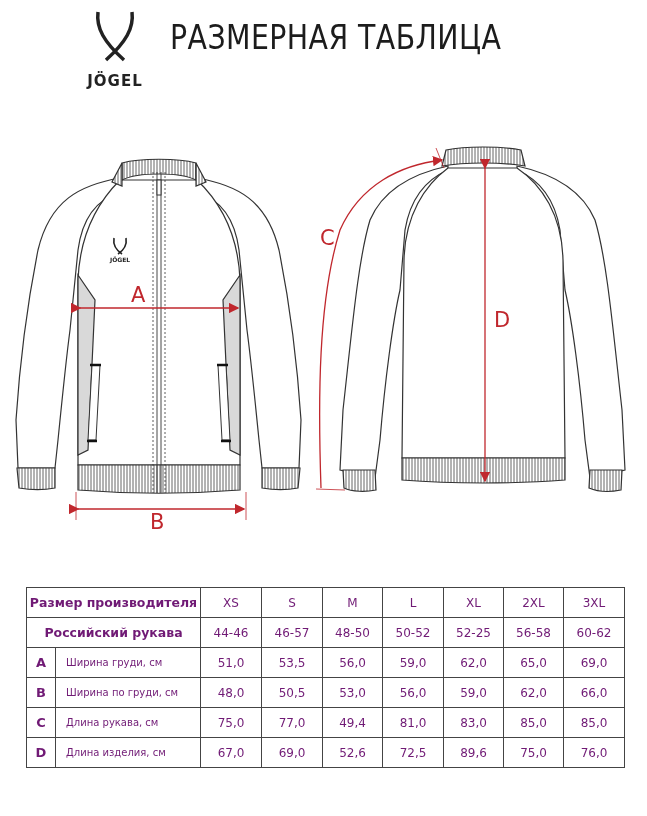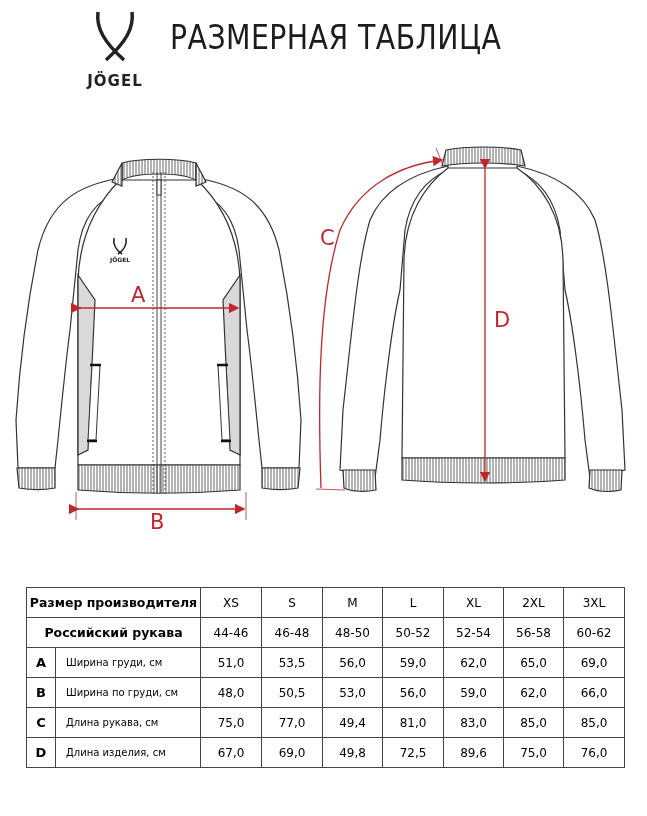--- a/index.html
+++ b/index.html
@@ -4,21 +4,21 @@
 <style>
   html, body { margin: 0; padding: 0; background: #ffffff; }
   body { width: 647px; height: 816px; position: relative; overflow: hidden; font-family: "DejaVu Sans", sans-serif; color: #222; }
   .header { position: absolute; left: 0; top: 0; width: 647px; height: 100px; }
   .logo { position: absolute; left: 74px; top: 10px; width: 82px; height: 80px; }
   .logo svg { position: absolute; left: 20px; top: 0; }
   .logo-word { position: absolute; left: 0; top: 62px; width: 82px; text-align: center; font-family: "DejaVu Sans", sans-serif; font-weight: bold; font-size: 15px; letter-spacing: 1px; color: #222; }
   .title { position: absolute; left: 170px; top: 18px; font-family: "DejaVu Sans", sans-serif; font-size: 33px; font-weight: normal; letter-spacing: 0.5px; color: #1c1c1c; transform: scaleX(0.86); transform-origin: left top; white-space: nowrap; }
   .drawing { position: absolute; left: 0; top: 130px; width: 647px; height: 420px; }
   .dim-label { position: absolute; font-family: "DejaVu Sans", sans-serif; font-size: 21px; color: #c0272d; }
-  table.sizes { position: absolute; left: 26px; top: 587px; width: 598px; border-collapse: collapse; table-layout: fixed; font-family: "DejaVu Sans", sans-serif; font-size: 12px; color: #000000; }
+  table.sizes { position: absolute; left: 26px; top: 587px; width: 598px; border-collapse: collapse; table-layout: fixed; font-family: "DejaVu Sans", sans-serif; font-size: 12px; color: #701a75; }
   table.sizes td { border: 1.5px solid #444; height: 29px; text-align: center; vertical-align: middle; padding: 0; white-space: nowrap; }
   table.sizes td.hdr { font-weight: bold; font-size: 12.5px; }
   table.sizes td.letter { font-weight: bold; font-size: 13px; }
   table.sizes td.param { text-align: left; padding-left: 10px; font-size: 10px; }
 </style>
 </head>
 <body>
 
 <div class="header">
   <div class="logo">
@@ -129,24 +129,24 @@
     <td>S</td>
     <td>M</td>
     <td>L</td>
     <td>XL</td>
     <td>2XL</td>
     <td>3XL</td>
   </tr>
   <tr>
     <td colspan="2" class="hdr">Российский рукава</td>
     <td>44-46</td>
-    <td>46-48</td>
+    <td>46-57</td>
     <td>48-50</td>
     <td>50-52</td>
-    <td>52-54</td>
+    <td>52-25</td>
     <td>56-58</td>
     <td>60-62</td>
   </tr>
   <tr>
     <td class="letter">A</td>
     <td class="param">Ширина груди, см</td>
     <td>51,0</td>
     <td>53,5</td>
     <td>56,0</td>
     <td>59,0</td>
@@ -174,20 +174,20 @@
     <td>81,0</td>
     <td>83,0</td>
     <td>85,0</td>
     <td>85,0</td>
   </tr>
   <tr>
     <td class="letter">D</td>
     <td class="param">Длина изделия, см</td>
     <td>67,0</td>
     <td>69,0</td>
-    <td>49,8</td>
+    <td>52,6</td>
     <td>72,5</td>
     <td>89,6</td>
     <td>75,0</td>
     <td>76,0</td>
   </tr>
 </tbody>
   </table>
 
 </body></html>

